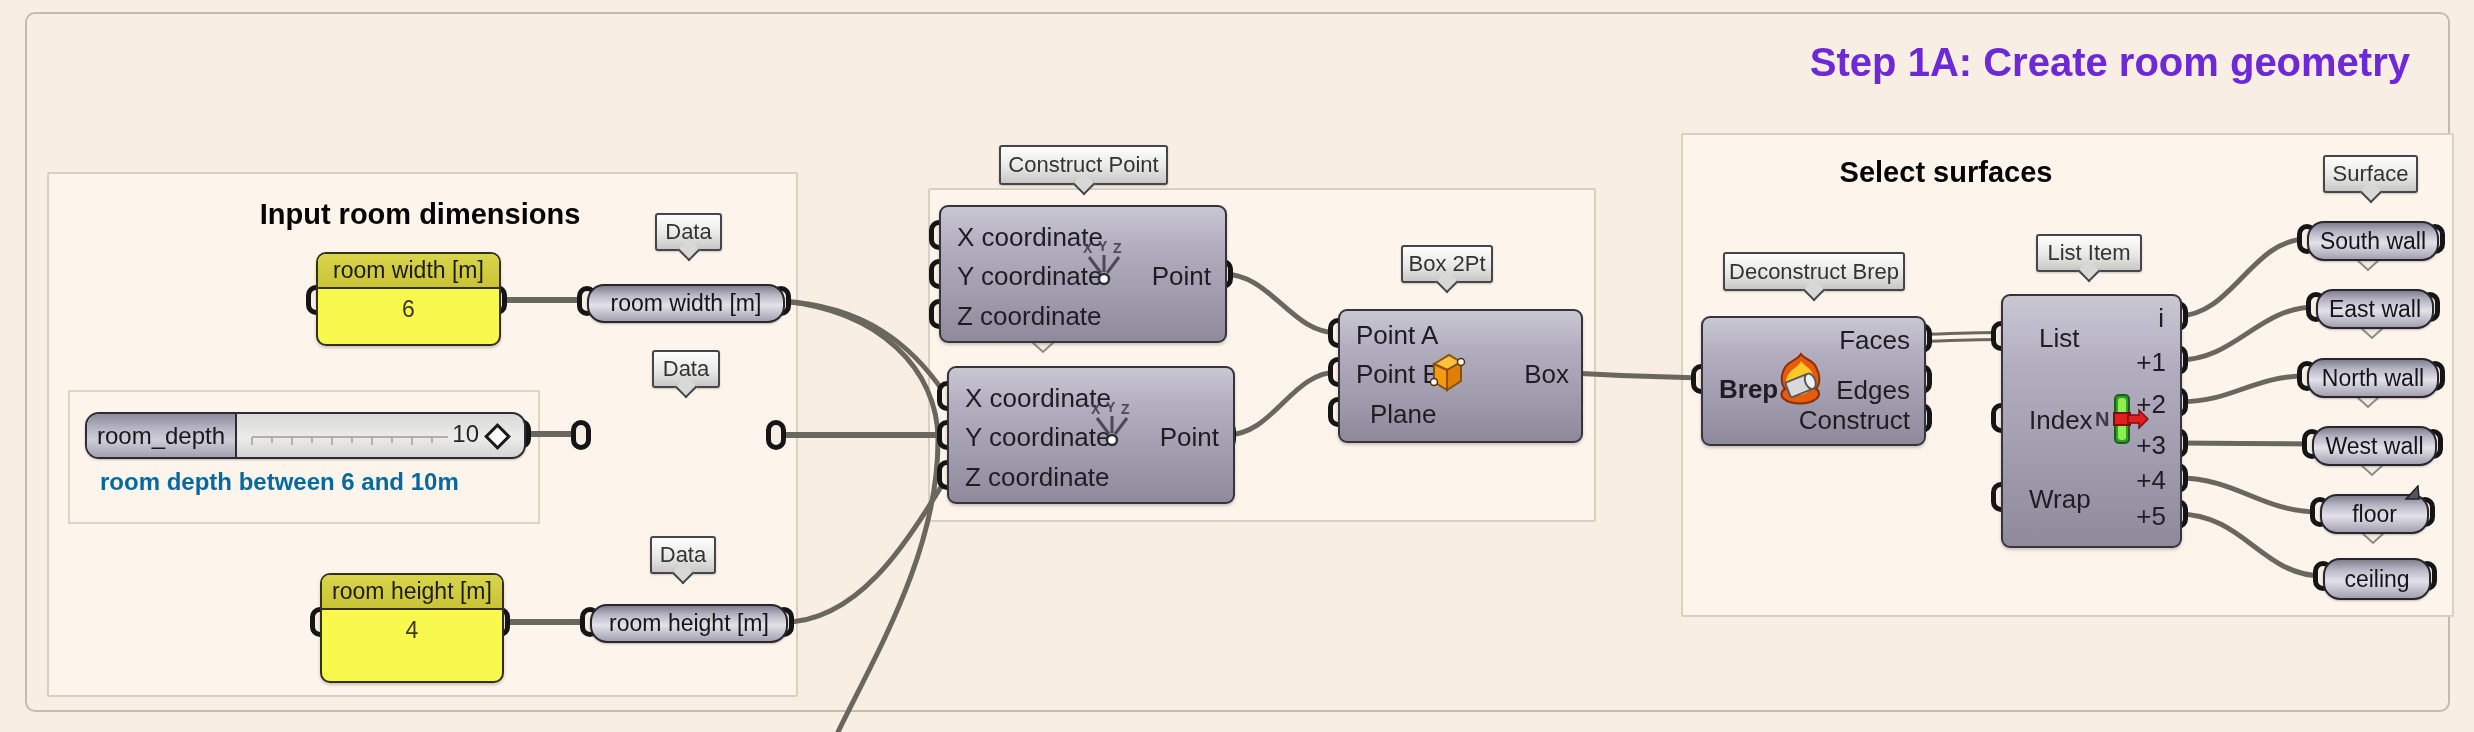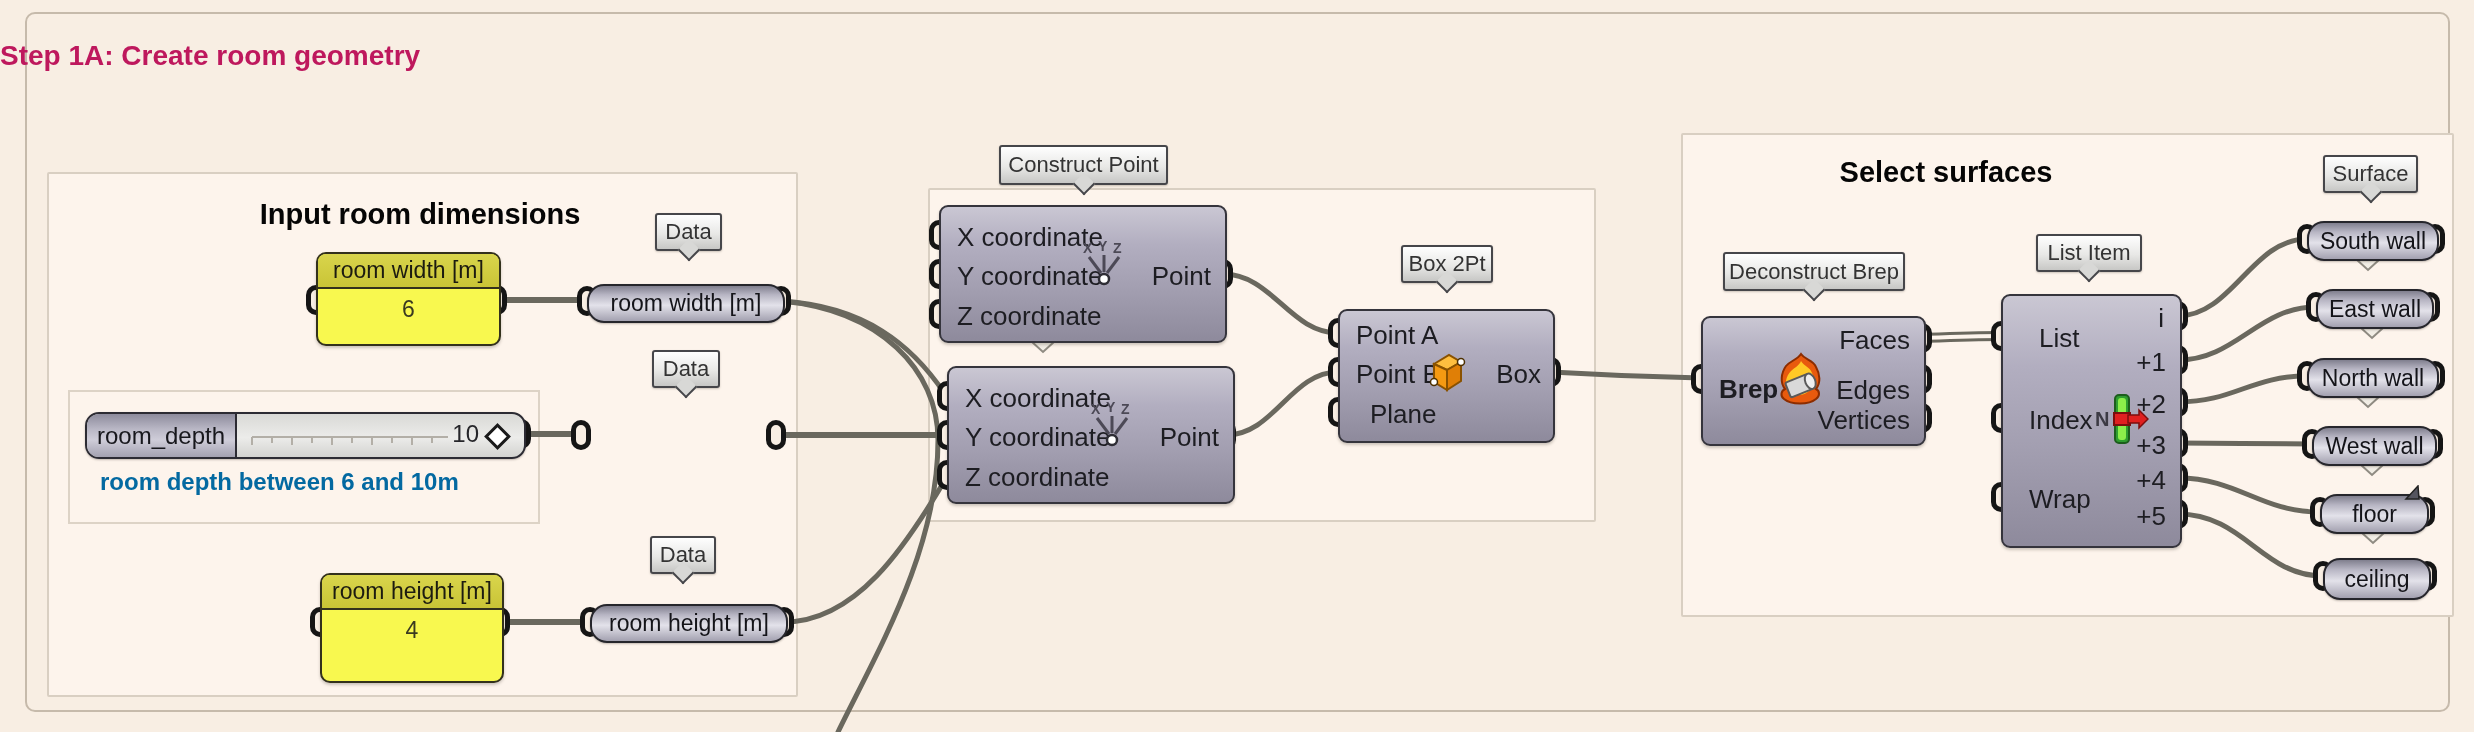--- a/index.html
+++ b/index.html
@@ -2,22 +2,22 @@
 <html><head>
 <meta charset="utf-8">
 <style>
   html,body{margin:0;padding:0;background:#f8eee3;}
   #canvas{position:relative;width:2474px;height:732px;background:#f8eee3;overflow:hidden;
           font-family:"Liberation Sans",sans-serif;color:#1d1d22;}
   .outer-border{position:absolute;left:25px;top:12px;width:2421px;height:696px;
        border:2px solid #c6baab;border-radius:10px;background:transparent;z-index:0;}
   .group{position:absolute;background:#fdf4ec;border:2px solid #d9cfc2;border-radius:2px;z-index:1;}
   .group-title{position:absolute;font-size:29px;font-weight:bold;color:#050505;text-align:center;white-space:nowrap;z-index:2;}
-  .page-title{position:absolute;left:0;top:40px;width:2410px;text-align:left;
-       font-size:28px;font-weight:bold;color:#be185d;z-index:2;}
+  .page-title{position:absolute;left:0;top:40px;width:2410px;text-align:right;
+       font-size:40px;font-weight:bold;color:#6d28d9;z-index:2;}
   svg.wires{position:absolute;left:0;top:0;z-index:2;}
   .grip{position:absolute;width:10px;height:20px;background:#f8eee3;border:5px solid #151515;
         border-radius:12px;z-index:3;}
   .component{position:absolute;z-index:5;border:2px solid #35343c;border-radius:9px;
         background:linear-gradient(180deg,#cac7d3 0%,#b2aec0 28%,#a29eb0 62%,#8e8a9c 100%);
         box-shadow:0 2px 3px rgba(60,50,40,.25);}
   .port{position:absolute;font-size:26px;line-height:30px;white-space:nowrap;color:#1d1d22;}
   .capsule{position:absolute;z-index:5;border:2px solid #26262c;border-radius:17px;
         background:linear-gradient(180deg,#807f8e 0%,#b7b5c3 25%,#e3e2ea 55%,#a3a1b0 100%);
         display:flex;align-items:center;justify-content:center;
@@ -260,39 +260,39 @@
           <path d="M23 16 L23 33"></path>
           <path d="M38 18 L26 34"></path>
       </g>
       <circle cx="23" cy="40" r="5" fill="#fff" stroke="#2e2d35" stroke-width="2.5"></circle>
     </svg>
   </div>
   <svg class="chev" style="left:1030px;top:340px;" width="26" height="14">
       <polygon points="1,1 25,1 13,12" fill="#f1ede5" stroke="#8f8b82" stroke-width="2"></polygon>
     </svg>
 
-  <div class="component" style="left:1338px;top:309px;width:213px;height:130px;">
+  <div class="component" style="left:1338px;top:309px;width:213px;height:130px;padding-left:28px;">
     <div class="port" style="left:16px;top:9px;">Point A</div>
     <div class="port" style="left:16px;top:48px;">Point B</div>
     <div class="port" style="left:30px;top:88px;">Plane</div>
     <div class="port" style="right:12px;top:48px;">Box</div>
     <svg style="position:absolute;left:84px;top:38px;" width="46" height="50">
       <polygon points="10,15 25,6 37,13 23,21" fill="#ffbf3f" stroke="#8a5200" stroke-width="2"></polygon>
       <polygon points="10,15 23,21 23,41 10,33" fill="#f59a12" stroke="#8a5200" stroke-width="2"></polygon>
       <polygon points="23,21 37,13 37,32 23,41" fill="#e07f06" stroke="#8a5200" stroke-width="2"></polygon>
       <circle cx="37" cy="13" r="3.5" fill="#fff" stroke="#4d3000" stroke-width="1.5"></circle>
       <circle cx="10" cy="33" r="3.5" fill="#fff" stroke="#4d3000" stroke-width="1.5"></circle>
     </svg>
   </div>
 
   <div class="component" style="left:1701px;top:316px;width:221px;height:126px;">
     <div class="port" style="left:16px;top:56px;font-weight:bold;">Brep</div>
     <div class="port" style="right:14px;top:7px;">Faces</div>
     <div class="port" style="right:14px;top:48px;margin-top:9px;">Edges</div>
-    <div class="port" style="right:14px;top:87px;">Vertices</div>
+    <div class="port" style="right:14px;top:87px;">Construct</div>
     <svg style="position:absolute;left:72px;top:34px;" width="52" height="54">
       <path d="M26 2 C30 8 38 8 41 15 C45 22 46 31 41 37 C45 39 45 44 41 47 C34 53 16 53 9 47 C5 44 6 39 10 37 C5 31 6 21 11 14 C15 9 22 8 26 2 Z" fill="#e85a0e" stroke="#8c2d00" stroke-width="2"></path>
       <path d="M26 9 C29 14 35 15 37 21 C40 27 39 34 34 39 C28 45 18 44 13 38 C9 32 11 24 16 19 C20 15 24 14 26 9 Z" fill="#ffc926"></path>
       <g transform="rotate(-22 26 33)">
         <rect x="12" y="25" width="24" height="16" rx="2" fill="#d9d9d9" stroke="#5a5a5a" stroke-width="2"></rect>
         <ellipse cx="36" cy="33" rx="5" ry="8" fill="#efefef" stroke="#5a5a5a" stroke-width="2"></ellipse>
       </g>
     </svg>
   </div>
 

